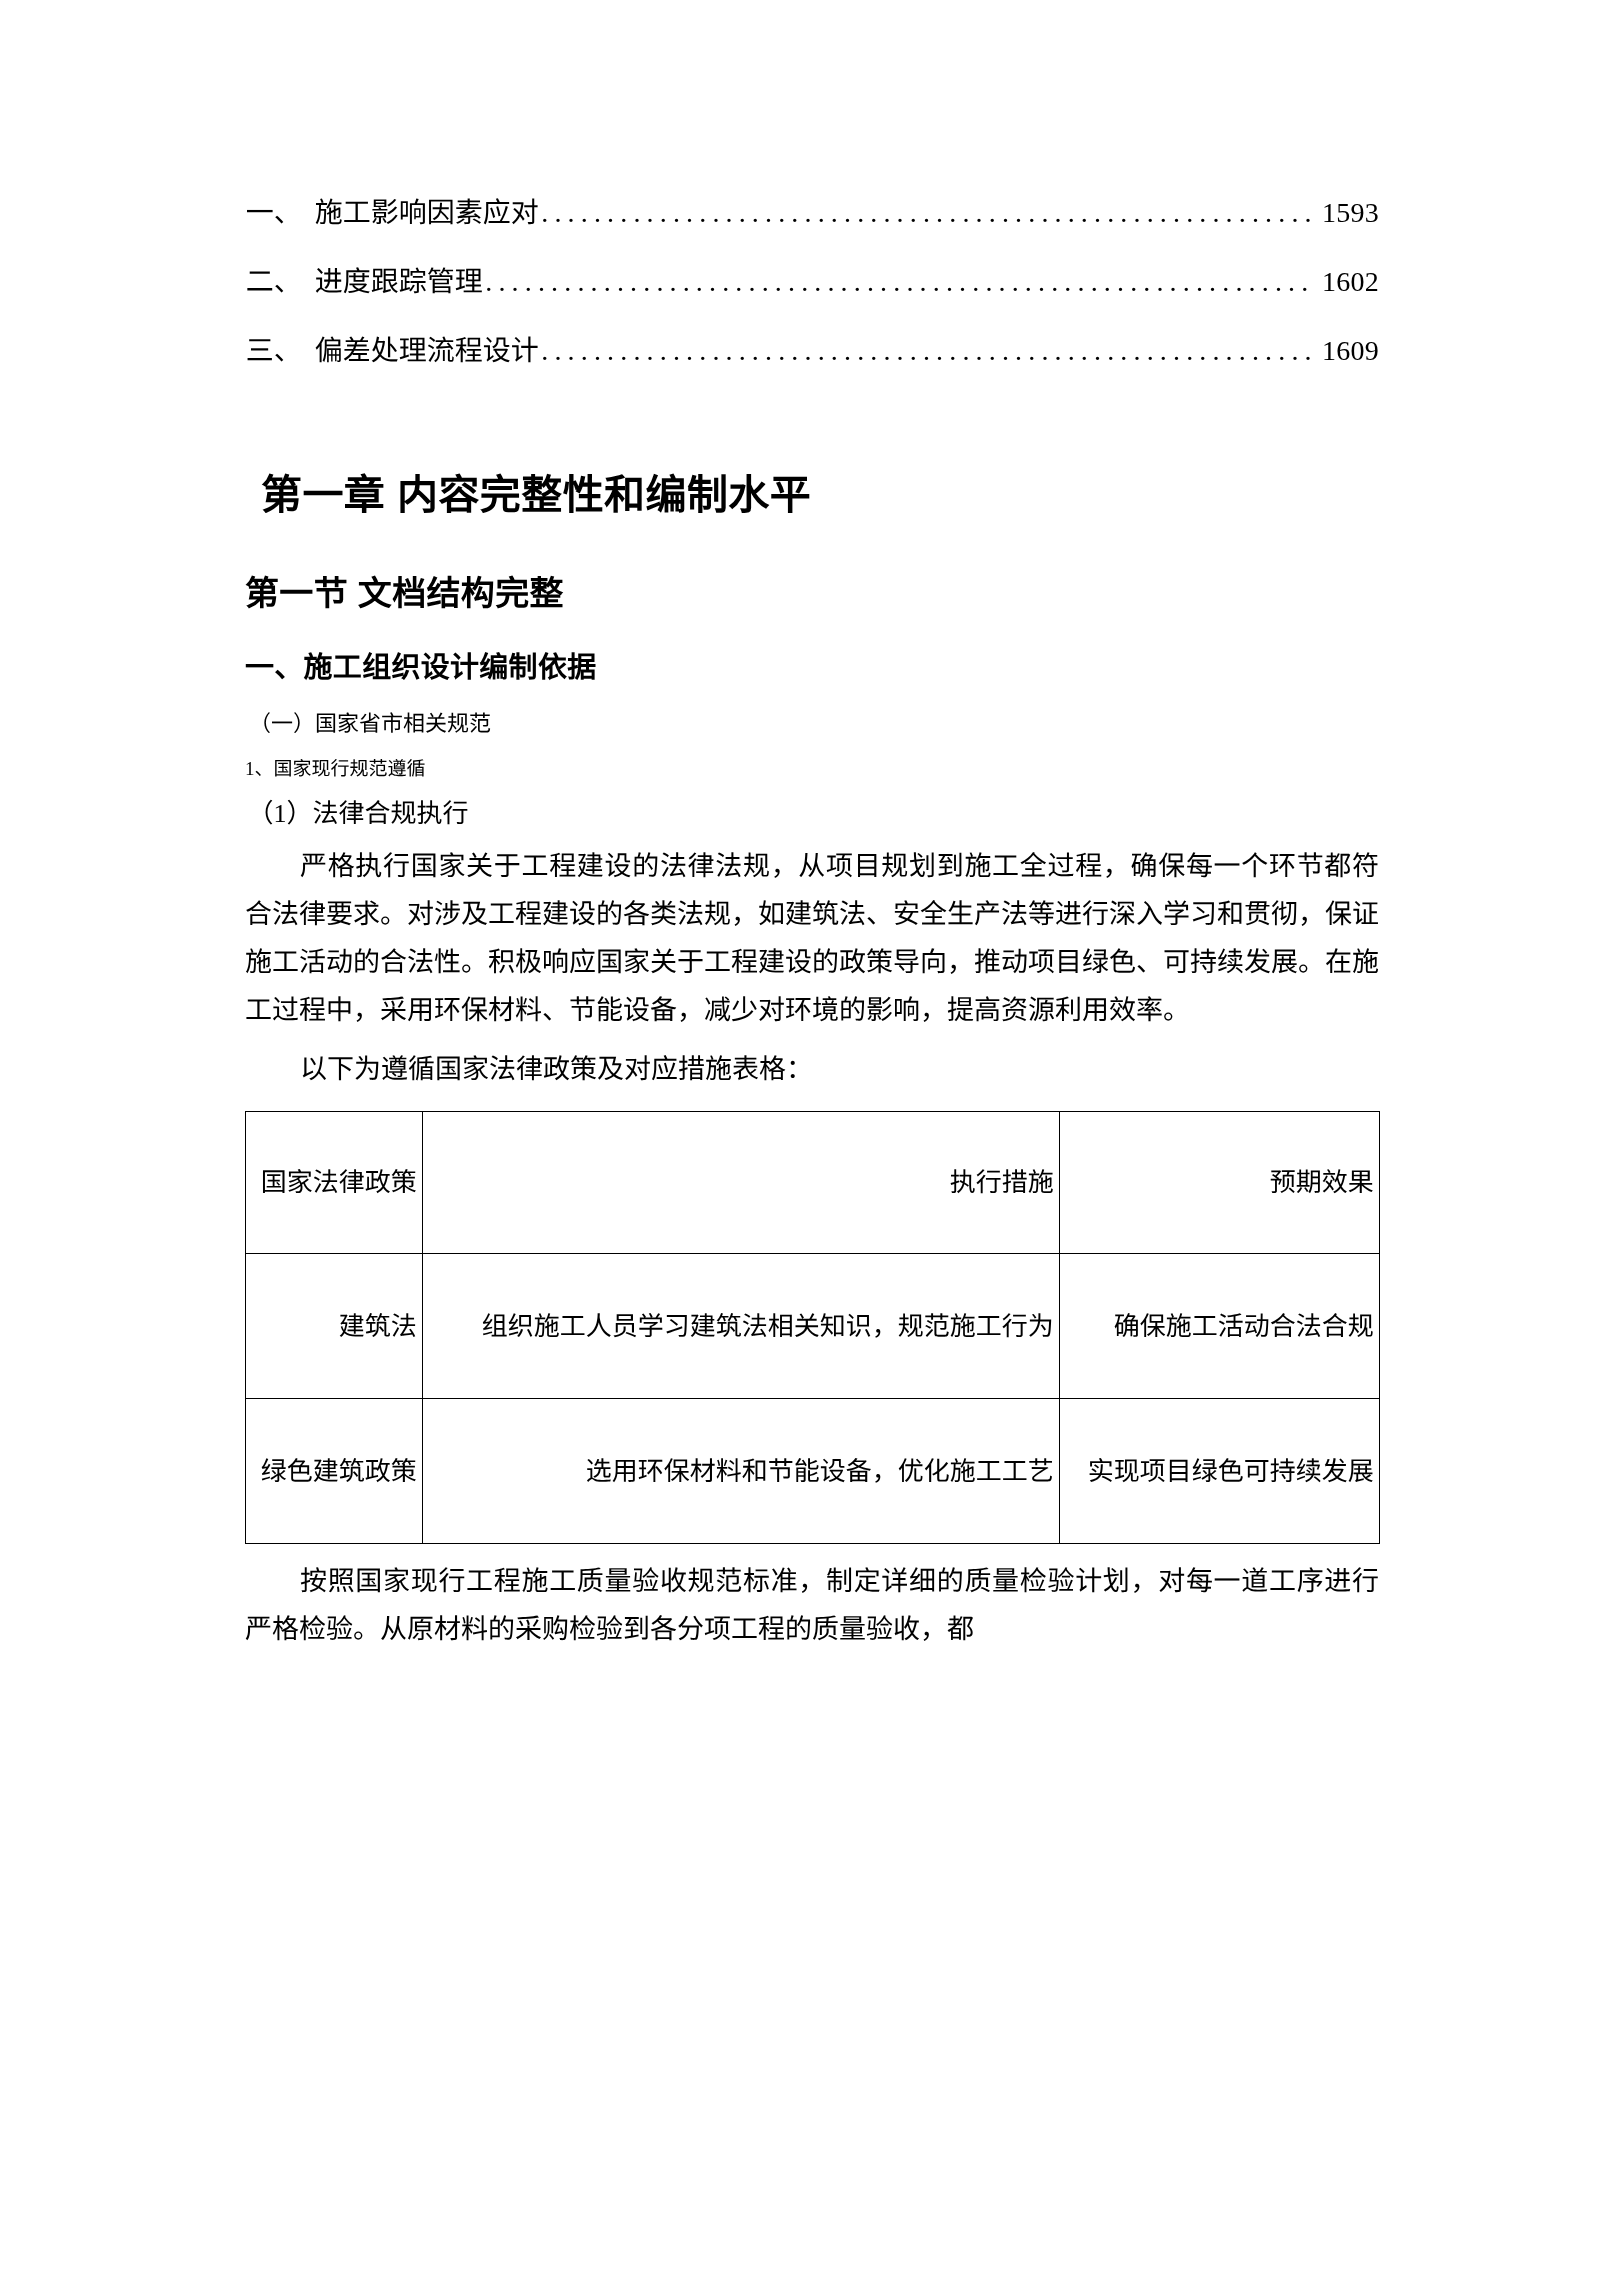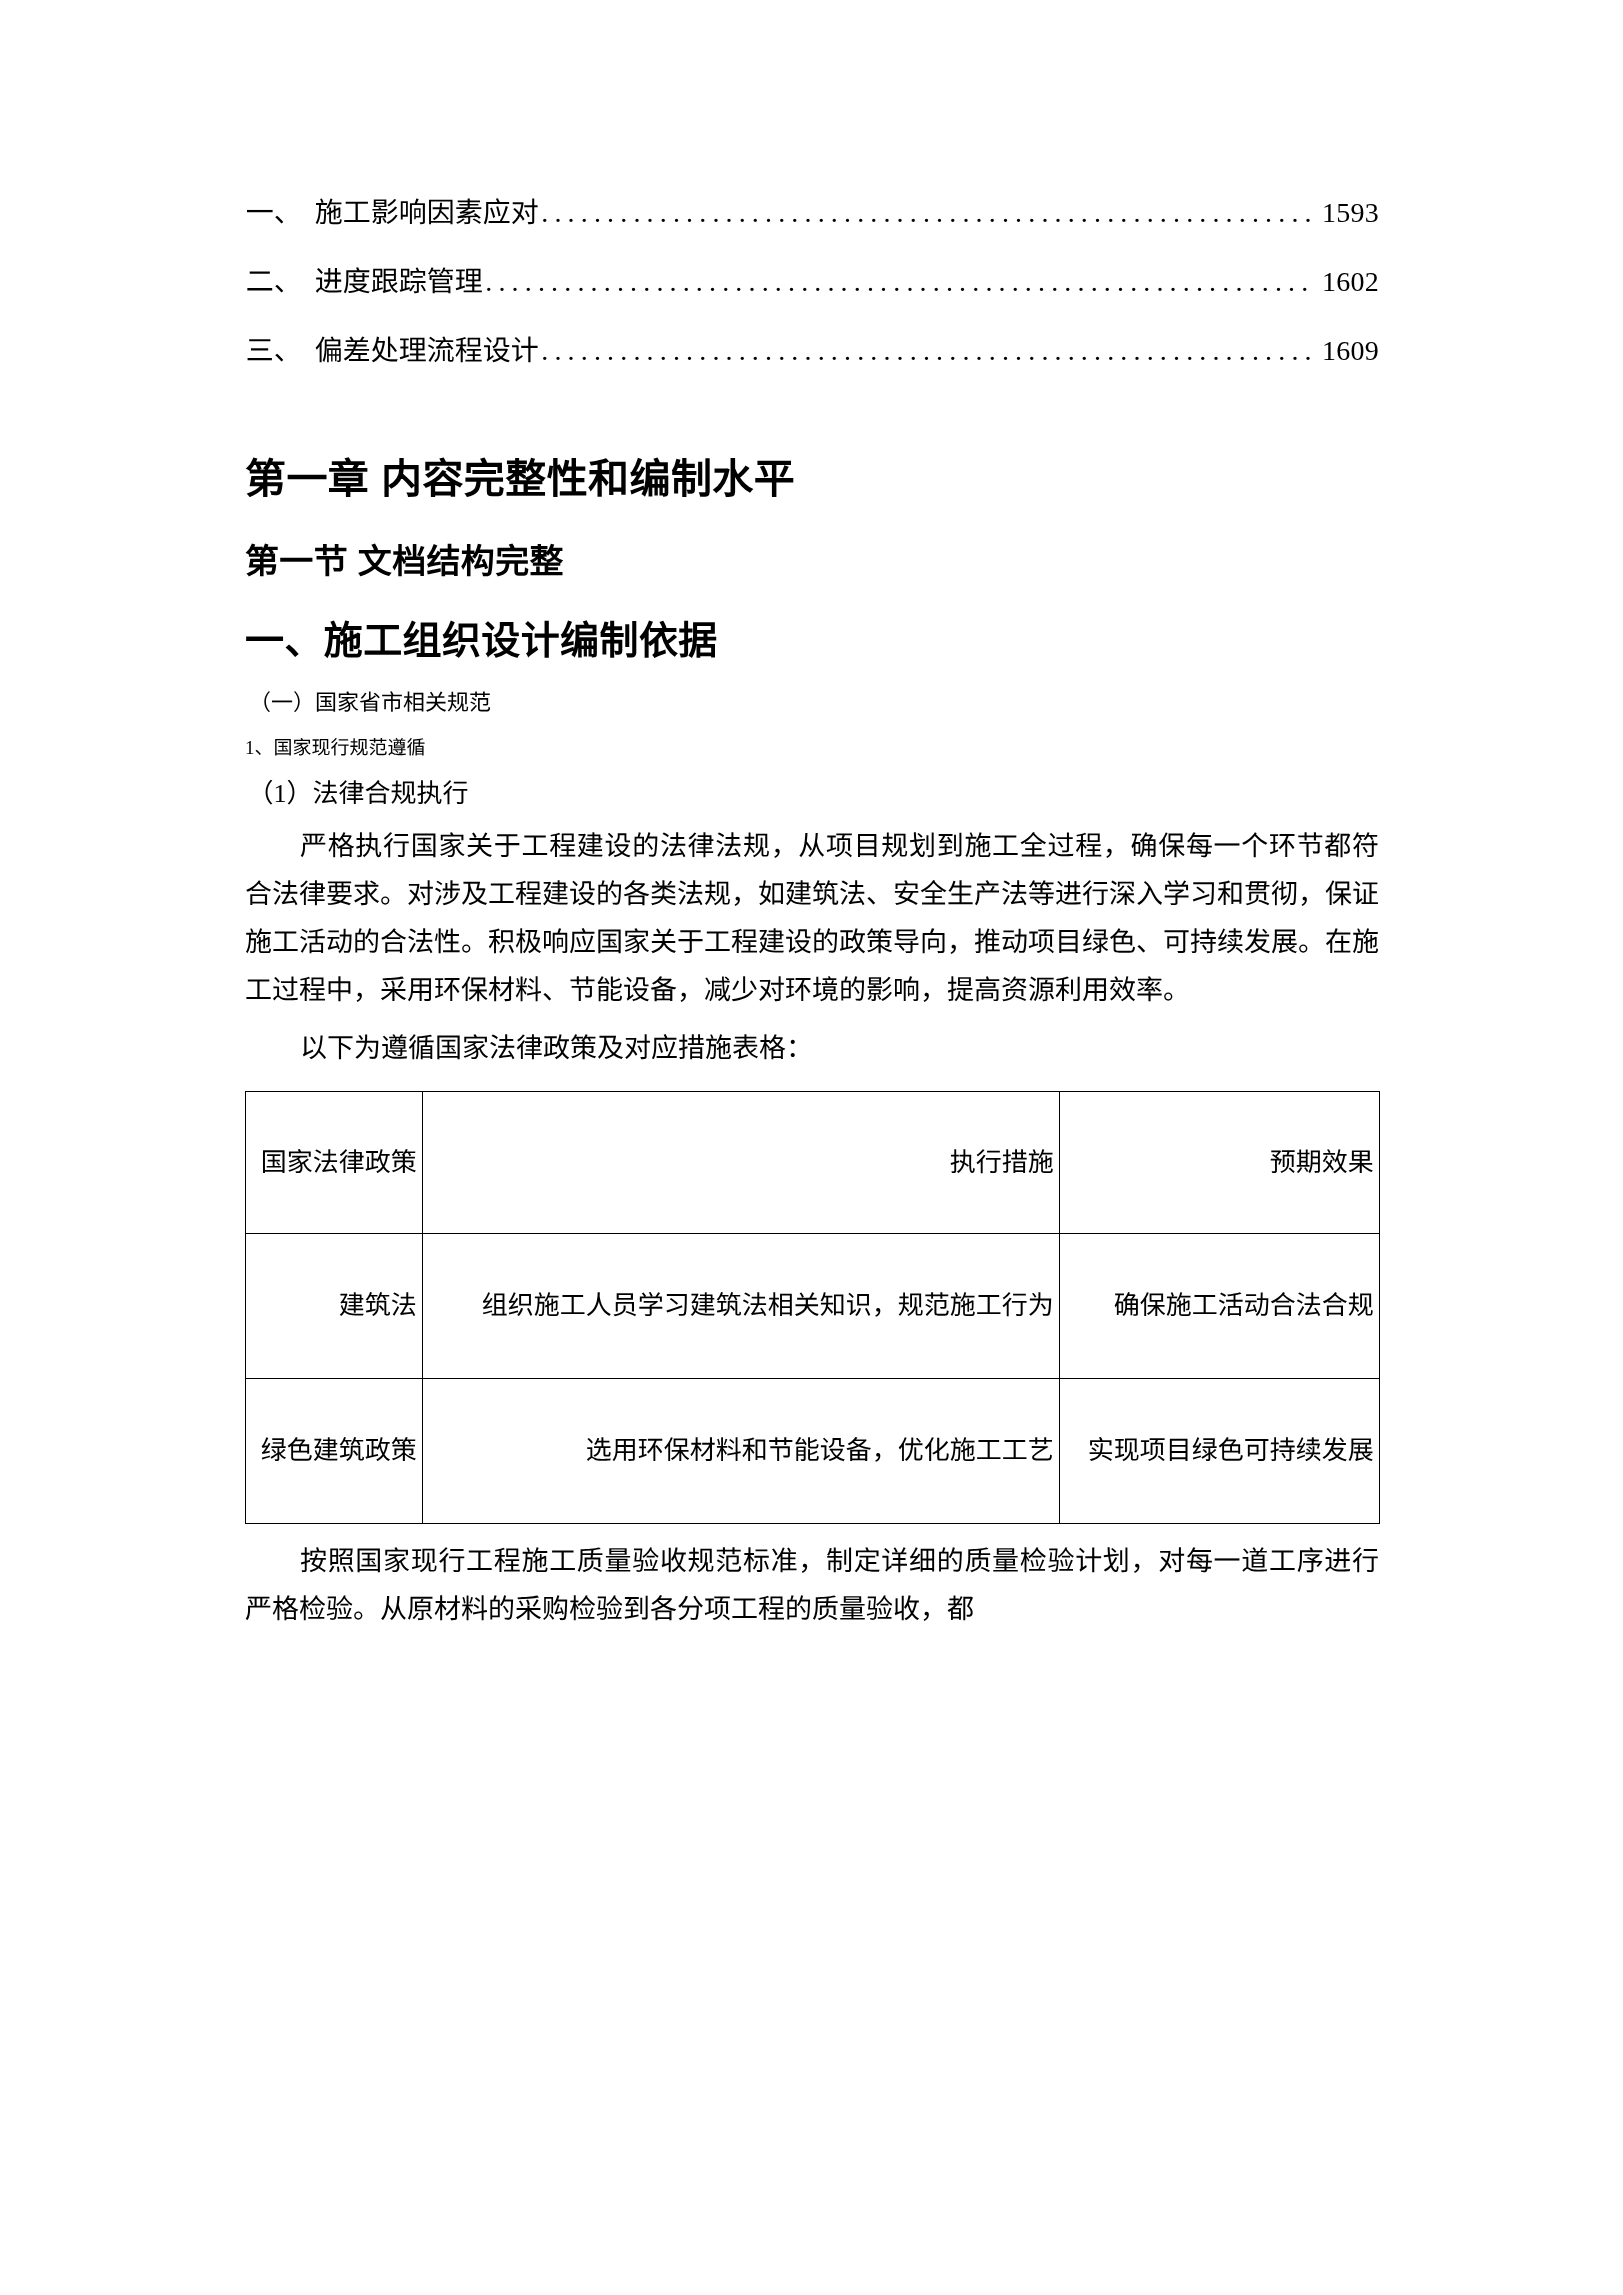--- a/index.html
+++ b/index.html
@@ -63,37 +63,37 @@
     min-width: 65px;
     letter-spacing: 0.01em;
   }
 
   
   h1.chapter {
     font-family: "Liberation Sans", "DejaVu Sans", sans-serif;
     font-weight: bold;
     font-size: 41px;
     line-height: 1.15;
-    margin: 0;
+    margin: 16px;
     padding-top: 71px;
     letter-spacing: 0.01em;
   }
   h2.section {
     font-family: "Liberation Sans", "DejaVu Sans", sans-serif;
     font-weight: bold;
     font-size: 34px;
     line-height: 1.15;
     margin: 0;
     padding-top: 39px;
     letter-spacing: 0.01em;
   }
   h3.subsection {
     font-family: "Liberation Sans", "DejaVu Sans", sans-serif;
     font-weight: bold;
-    font-size: 39px;
+    font-size: 29px;
     line-height: 1.15;
     margin: 0;
     padding-top: 38px;
     letter-spacing: 0.01em;
   }
   h4.level4 {
     font-size: 22px;
     line-height: 1.15;
     font-weight: normal;
     margin: 0;

